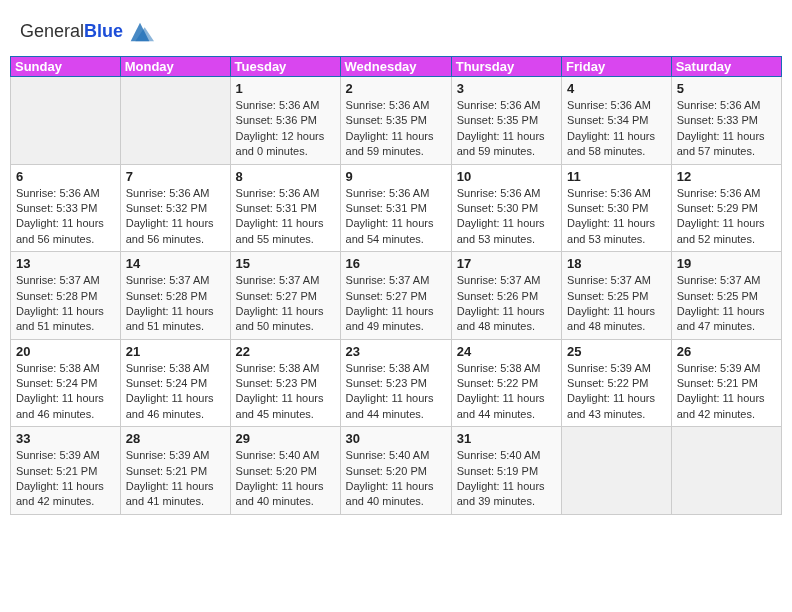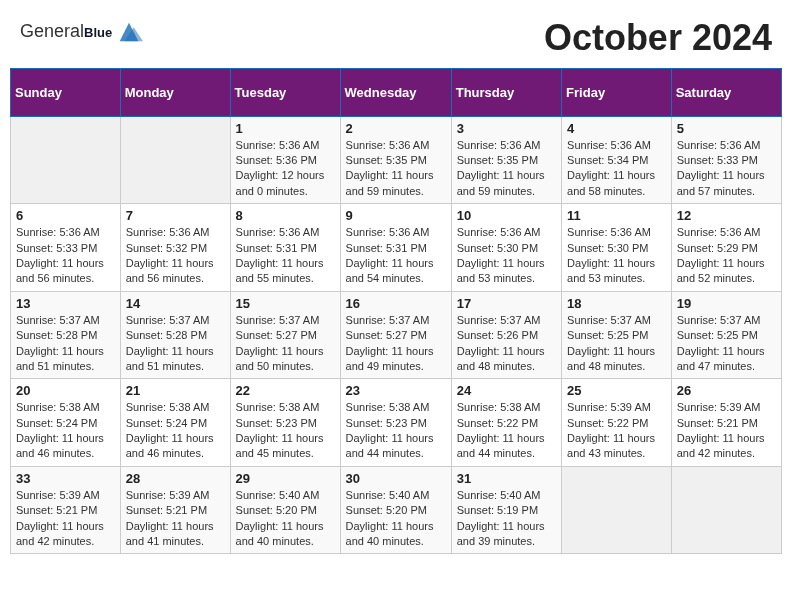--- a/index.html
+++ b/index.html
@@ -42,25 +42,25 @@
     .subtitle {
       font-size: 15px;
       color: #444;
     }
     .calendar {
       width: 100%;
       border-collapse: collapse;
       margin-top: 4px;
     }
     .calendar thead th {
-      background-color: #701a75;
+      background-color: #d946ef;
       color: #fff;
       font-size: 13px;
       font-weight: bold;
-      padding: 16px 4px;
+      padding: 2px 4px;
       text-align: left;
       border: 1px solid #1a6bb5;
     }
     .calendar tbody td {
       vertical-align: top;
       border: 1px solid #ccc;
       padding: 4px 5px;
       font-size: 10.5px;
       color: #333;
       width: 113px;
@@ -89,30 +89,29 @@
       background: #f0f0f0 !important;
     }
   </style>
 </head>
 <body>
 
 <div class="header-area">
   <div class="logo-area">
     <div class="logo-text">
       <span>
-        <span style="font-size:18px;font-weight:normal;color:#333;">General</span><span style="font-size:13px;font-weight:bold;color:#0f172a;">Blue</span>
+        <span style="font-size:18px;font-weight:normal;color:#333;">General</span><span style="font-size:18px;font-weight:bold;color:#1d4ed8;">Blue</span>
       </span>
     </div>
     <svg class="logo-icon" viewBox="0 0 30 30" xmlns="http://www.w3.org/2000/svg">
       <polygon points="5,25 15,5 25,25" fill="#1a6bb5" opacity="0.8"></polygon>
       <polygon points="10,25 20,10 30,25" fill="#1a6bb5" opacity="0.5"></polygon>
     </svg>
   </div>
   <div class="title-area">
-    <div class="month-title">October 2024</div>
   </div>
 </div>
 
 <table class="calendar">
   <thead>
     <tr id="header-row">
         <th>Sunday</th>
         <th>Monday</th>
         <th>Tuesday</th>
         <th>Wednesday</th>

